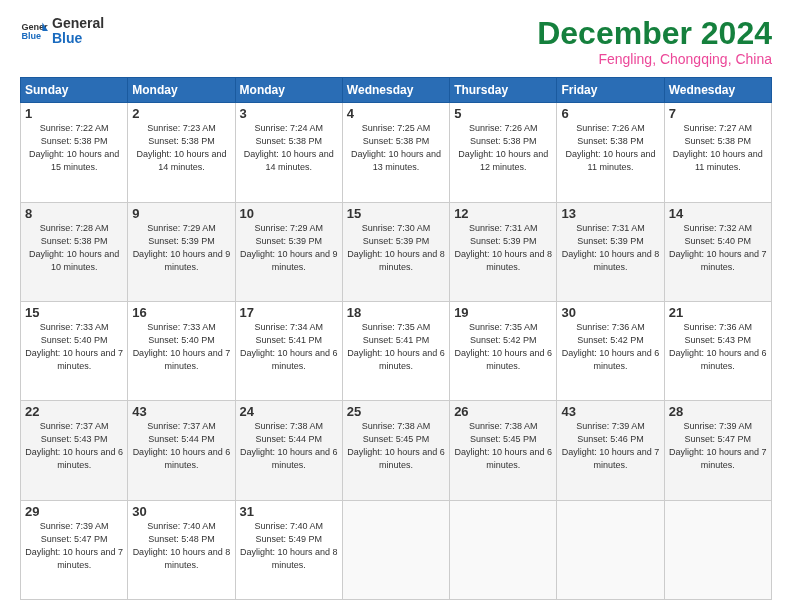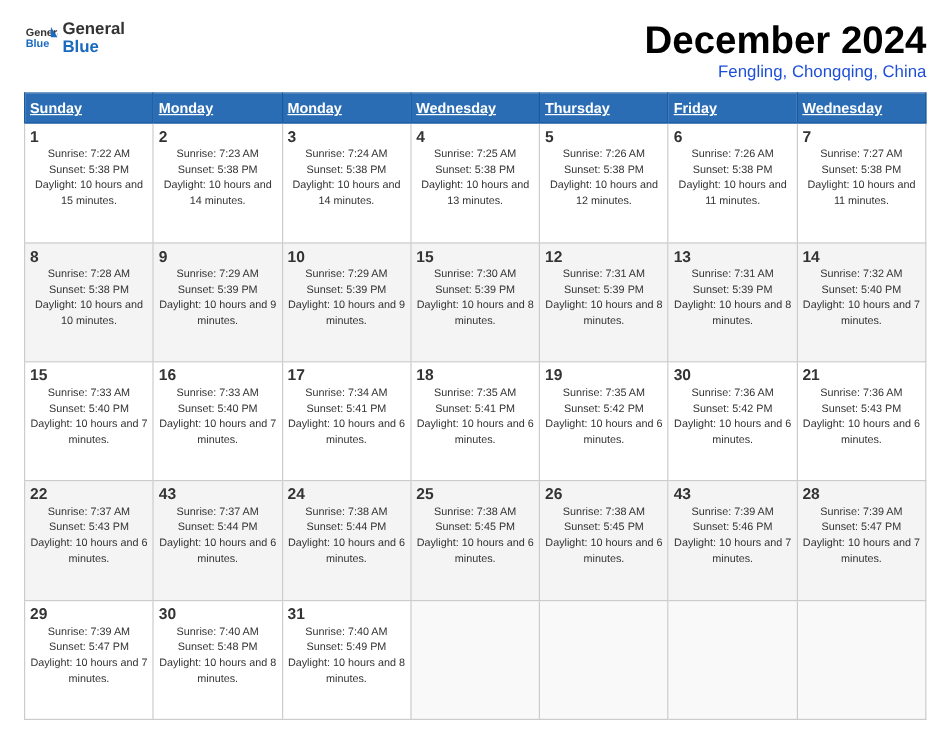--- a/index.html
+++ b/index.html
@@ -31,43 +31,42 @@
     .logo-icon {
       width: 28px;
       height: 28px;
     }
     .title-block {
       text-align: right;
     }
     .month-title {
       font-size: 32px;
       font-weight: bold;
-      color: #000000;
+      color: #15803d;
       line-height: 1.1;
     }
     .location {
       font-size: 14px;
-      color: #1d4ed8;
+      color: #ec4899;
     }
     .calendar {
       flex: 1;
       border: 1px solid #ccc;
       border-collapse: collapse;
       width: 100%;
       table-layout: fixed;
     }
     .calendar th {
       background-color: #2a6db5;
       color: #fff;
       font-size: 12px;
       font-weight: bold;
       padding: 5px 4px;
       text-align: left;
       border: 1px solid #1a5a9f;
-      text-decoration: underline;
     }
     .calendar td {
       border: 1px solid #ccc;
       vertical-align: top;
       padding: 3px 4px;
       font-size: 9.5px;
       color: #333;
       height: 88px;
     }
     .calendar td.empty {

